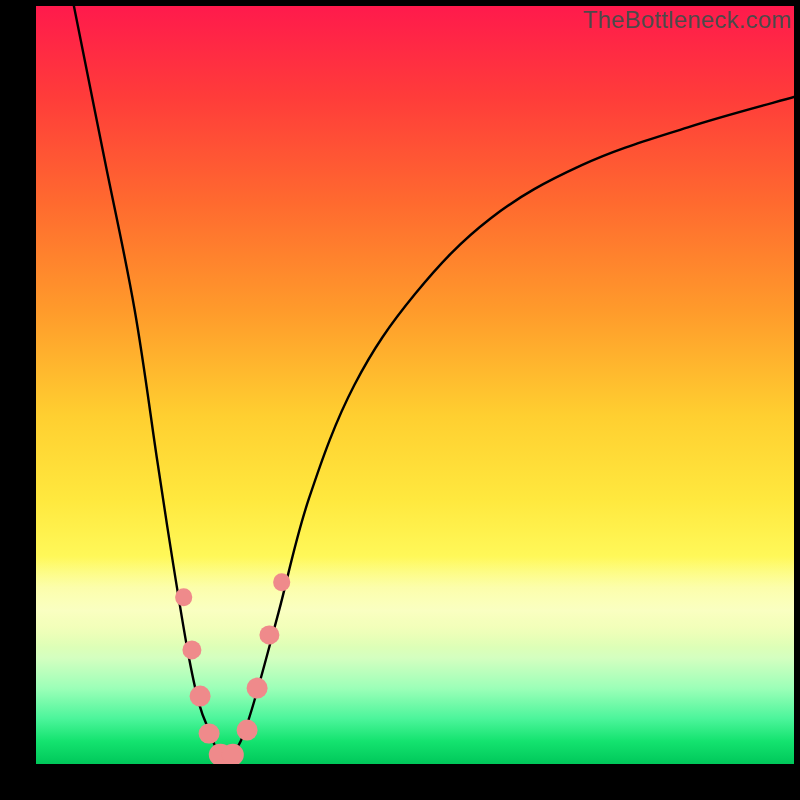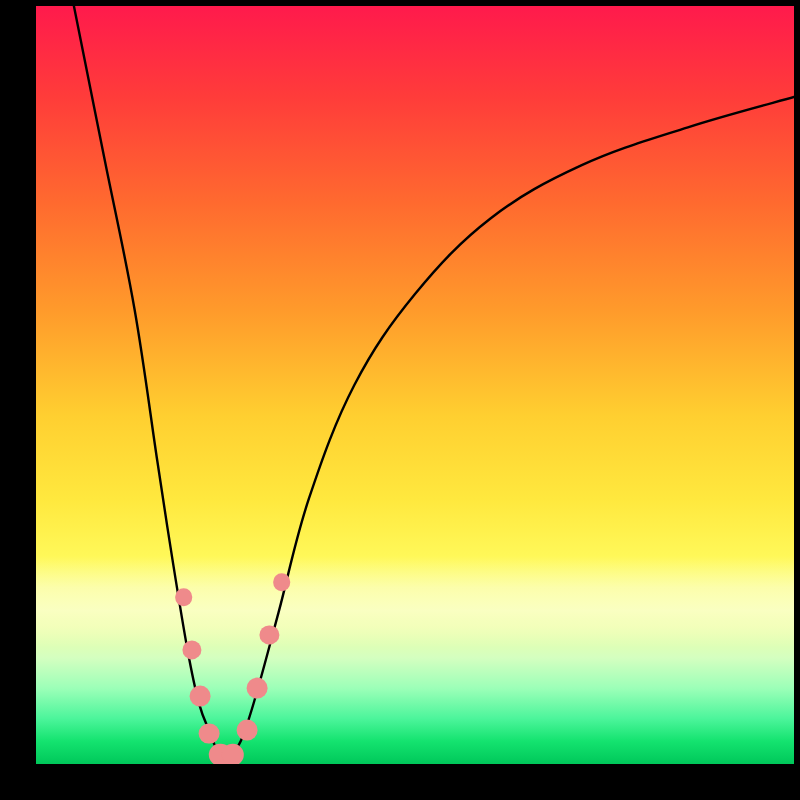--- a/index.html
+++ b/index.html
@@ -46,13 +46,14 @@
         <div class="dot" style="left: 163.728px; top: 689.78px; width: 20.8px; height: 20.8px;"></div>
         <div class="dot" style="left: 172.824px; top: 727.68px; width: 20.8px; height: 20.8px;"></div>
         <div class="dot" style="left: 184.194px; top: 748.904px; width: 22.4px; height: 22.4px;"></div>
         <div class="dot" style="left: 197.08px; top: 748.904px; width: 22.4px; height: 22.4px;"></div>
         <div class="dot" style="left: 210.724px; top: 723.89px; width: 20.8px; height: 20.8px;"></div>
         <div class="dot" style="left: 221.336px; top: 682.2px; width: 20.8px; height: 20.8px;"></div>
         <div class="dot" style="left: 233.464px; top: 629.14px; width: 19.2px; height: 19.2px;"></div>
         <div class="dot" style="left: 245.592px; top: 576.08px; width: 17.6px; height: 17.6px;"></div>
       </div>
   </div>
+  <div class="watermark">TheBottleneck.com</div>
 </div>
 
 </body></html>

